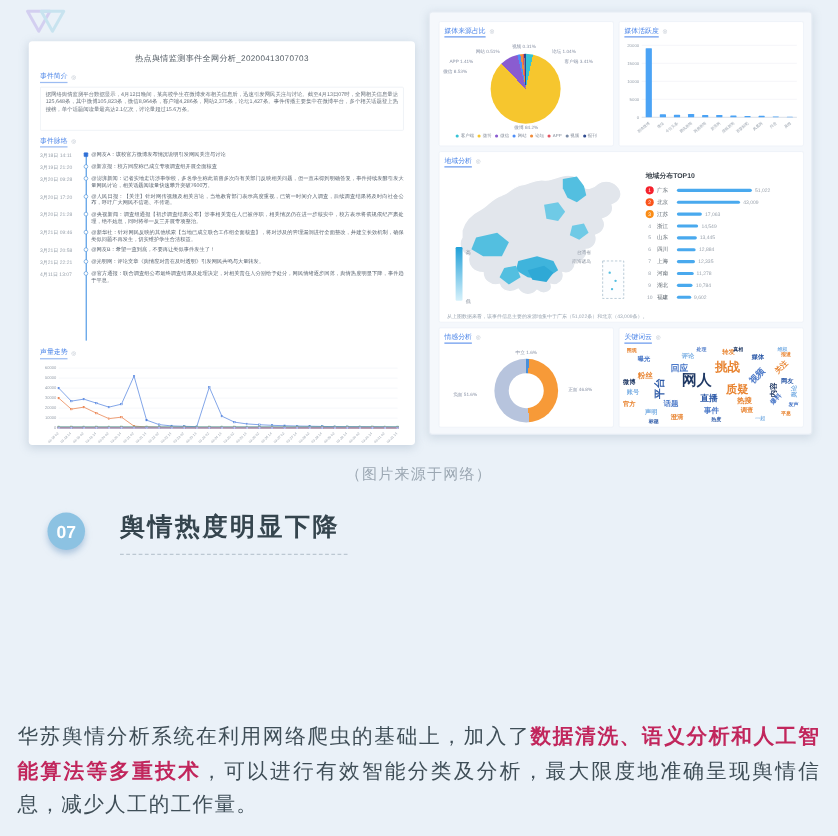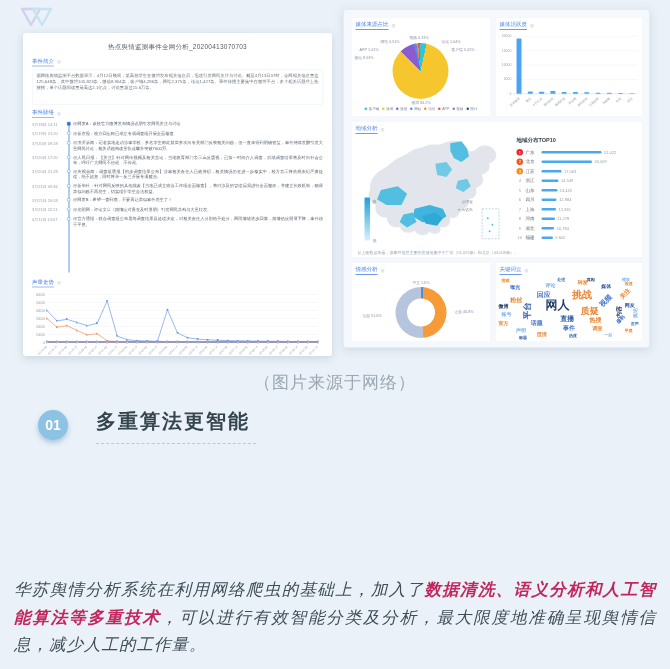--- a/index.html
+++ b/index.html
@@ -57,27 +57,27 @@
   .tp-name{flex:0 0 30px;font-size:9px;color:#5f6870;}
   .tp-bar{display:inline-block;height:5px;border-radius:3px;background:#49a9ee;margin:0 5px 0 2px;}
   .tp-val{font-size:8px;color:#98a1ab;}
   .donut-wrap{position:relative;height:130px;}
   #donut{position:absolute;left:88px;top:22px;width:102px;height:102px;border-radius:50%;}
   #donut::after{content:"";position:absolute;left:23px;top:23px;width:56px;height:56px;border-radius:50%;background:#fff;}
   #cloud{position:relative;height:132px;overflow:hidden;}
   .cw{position:absolute;font-weight:bold;white-space:nowrap;line-height:1;}
 
   
-  .caption{position:absolute;left:0;right:0;top:371px;text-align:center;font-size:17px;color:#9ba7b2;letter-spacing:1px;}
+  .caption{position:absolute;left:0;right:0;top:371px;text-align:center;font-size:12px;color:#9ba7b2;letter-spacing:1px;}
   .sec-badge{position:absolute;left:38px;top:410px;width:30px;height:30px;border-radius:50%;background:#8cc2e2;color:#fff;font-size:14px;font-weight:bold;text-align:center;line-height:30px;box-shadow:0 3px 5px rgba(120,160,200,.55);}
   .sec-title{position:absolute;left:96px;top:408px;margin:0;font-size:20px;font-weight:bold;color:#35454e;letter-spacing:2px;}
   .sec-title span{display:inline-block;border-bottom:1px dashed #bcc8d2;padding:0 6px 8px 0;}
   .body{position:absolute;left:14px;width:642px;margin:0;font-size:16.5px;line-height:27.5px;color:#3f4e57;letter-spacing:1px;text-align:justify;}
   .p1{top:458px;}
-  .p2{top:576px;font-style:italic;}
+  .p2{top:576px;}
   .em{color:#c1265c;font-weight:bold;}
 </style>
 </head>
 <body>
 
 <div class="article">
 
   <svg class="logo" width="40" height="30" viewBox="0 0 40 30">
     <polygon points="4,3 22,3 13,19" fill="none" stroke="#b9a8e8" stroke-width="2.4" stroke-linejoin="round"></polygon>
     <polygon points="15,3 33,3 24,19" fill="none" stroke="#9fd4e6" stroke-width="2.4" stroke-linejoin="round"></polygon>
@@ -709,18 +709,18 @@
             <span class="cw" style="left: 16%; top: 90%; font-size: 8px; color: rgb(45, 90, 168);">标题</span>
             <span class="cw" style="left: 88%; top: 80%; font-size: 8px; color: rgb(232, 131, 47);">平息</span>
           </div>
       </div>
 
     </div>
   </div>
 
   <div class="caption">（图片来源于网络）</div>
 
-  <div class="sec-badge">01</div>
-  <h2 class="sec-title"><span>多重算法更智能</span></h2>
+  <div class="sec-badge">07</div>
+  <h2 class="sec-title"><span>舆情热度明显下降</span></h2>
 
   <p class="body p2"><span>华苏舆情分析系统在利用网络爬虫的基础上，加入了</span><span class="em">数据清洗、语义分析和人工智能算法等多重技术</span><span>，可以进行有效智能分类及分析，最大限度地准确呈现舆情信息，减少人工的工作量。</span></p>
 
 </div>
 
 </body></html>

